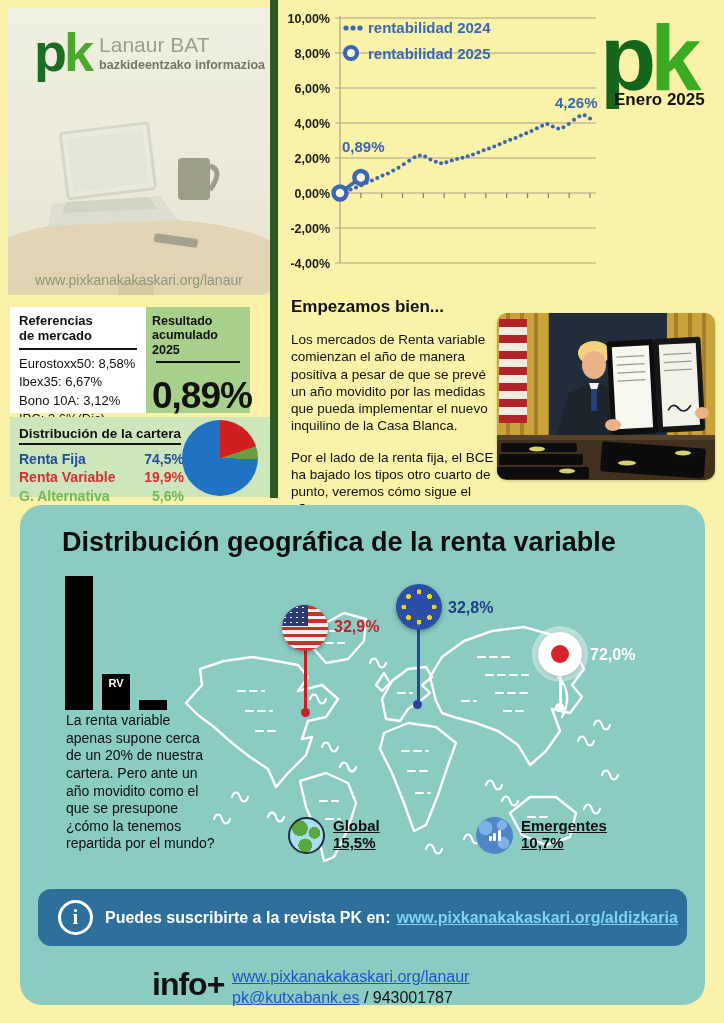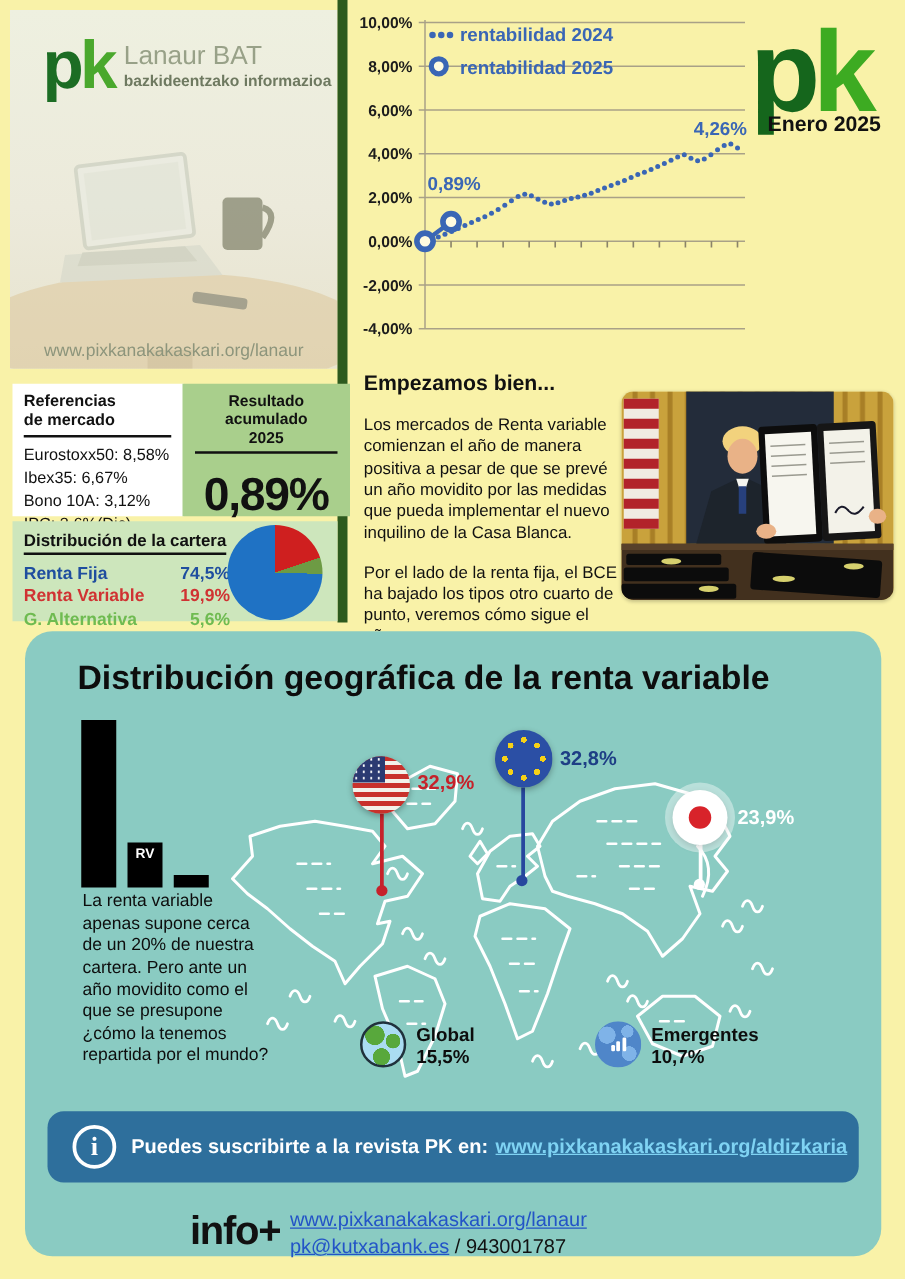--- a/index.html
+++ b/index.html
@@ -32,22 +32,22 @@
   .issue-pk .pk-p{color:#15661c;}
   .issue-pk .pk-k{color:#3dab22;}
   .issue-date{font-size:17px;font-weight:bold;color:#111;margin-top:-6px;margin-left:14px;white-space:nowrap;}
 
   
   .ref-box{position:absolute;left:10px;top:307px;width:137px;height:106px;background:#ffffff;
            padding:7px 0 0 9px;box-sizing:border-box;}
   .ref-title{font-size:13px;font-weight:bold;line-height:1.15;}
   .ref-rule{border:none;border-top:2px solid #111;margin:4px 10px 5px 0;}
   .ref-item{font-size:13px;line-height:1.42;}
-  .result-box{position:absolute;left:146px;top:307px;width:134px;height:106px;background:#a9cf8c;
-              padding:7px 6px 16px 6px;box-sizing:border-box;text-align:center;}
+  .result-box{position:absolute;left:146px;top:307px;width:104px;height:106px;background:#a9cf8c;
+              padding:7px 6px 16px 6px;box-sizing:border-box;}
   .result-title{font-size:12.5px;font-weight:bold;line-height:1.15;}
   .result-rule{border:none;border-top:2px solid #111;margin:4px 4px 0 4px;}
   .result-value{font-size:37px;font-weight:bold;margin-top:12px;letter-spacing:-1px;}
 
   
   .cartera-box{position:absolute;left:10px;top:417px;width:260px;height:80px;background:#cde6bc;
                padding:7px 0 0 9px;box-sizing:border-box;}
   .cartera-title{font-size:13.5px;font-weight:bold;display:inline-block;border-bottom:2px solid #111;
                  padding-bottom:2px;margin-bottom:5px;}
   .cartera-row{display:flex;width:165px;font-size:14px;font-weight:bold;line-height:1.32;}
@@ -89,21 +89,21 @@
      radial-gradient(circle 2.4px at 27% 27%,#f7d117 98%,transparent),
      #2b4fa5;}
   .flag-jp{background:#ffffff;box-shadow:0 0 0 6px rgba(255,255,255,.4),0 2px 5px rgba(0,0,0,.25);}
   .flag-jp::before{content:"";position:absolute;left:50%;top:50%;width:18px;height:18px;margin:-9px 0 0 -9px;
                    border-radius:50%;background:#d8232a;}
   .pin-stem{position:absolute;width:3px;}
   .pin-dot{position:absolute;width:9px;height:9px;border-radius:50%;}
   .pin-label{position:absolute;font-size:16px;font-weight:bold;white-space:nowrap;}
 
   
-  .geo-legend-item{position:absolute;display:flex;align-items:flex-end;gap:8px;}
+  .geo-legend-item{position:absolute;display:flex;align-items:flex-start;gap:8px;text-decoration:underline;}
   .globe-icon{width:37px;height:37px;border-radius:50%;border:2.5px solid #20313c;box-sizing:border-box;
       background:
        radial-gradient(circle 8px at 30% 28%,#58a83c 96%,transparent),
        radial-gradient(circle 6px at 74% 42%,#58a83c 96%,transparent),
        radial-gradient(circle 7px at 46% 80%,#58a83c 96%,transparent),
        #aadcf2;}
   .emerg-icon{width:37px;height:37px;border-radius:50%;box-sizing:border-box;display:flex;
       align-items:center;justify-content:center;
       background:
        radial-gradient(circle 7px at 26% 30%,#7fb3e8 96%,transparent),
@@ -427,21 +427,21 @@
     <div class="pin-label" style="left:314px;top:113px;color:#c6212a;">32,9%</div>
 
     <div class="pin-stem" style="left:397px;top:125px;height:74px;background:#27479e;"></div>
     <div class="pin-dot" style="left:393px;top:195px;background:#27479e;"></div>
     <div class="pin-circle flag-eu" style="left:376px;top:79px;"></div>
     <div class="pin-label" style="left:428px;top:94px;color:#1e3e85;">32,8%</div>
 
     <div class="pin-stem" style="left:539px;top:170px;height:32px;background:#ffffff;"></div>
     <div class="pin-dot" style="left:535px;top:198px;background:#ffffff;"></div>
     <div class="pin-circle flag-jp" style="left:518px;top:127px;width:44px;height:44px;"></div>
-    <div class="pin-label" style="left:570px;top:141px;color:#ffffff;">23,9%</div>
+    <div class="pin-label" style="left:570px;top:141px;color:#ffffff;">72,0%</div>
 
     <div class="geo-legend-item" style="left:268px;top:312px;">
       <div class="globe-icon"></div>
       <div class="geo-legend-text">
         <div>Global</div>
         <div>15,5%</div>
       </div>
     </div>
     <div class="geo-legend-item" style="left:456px;top:312px;">
       <div class="emerg-icon">

